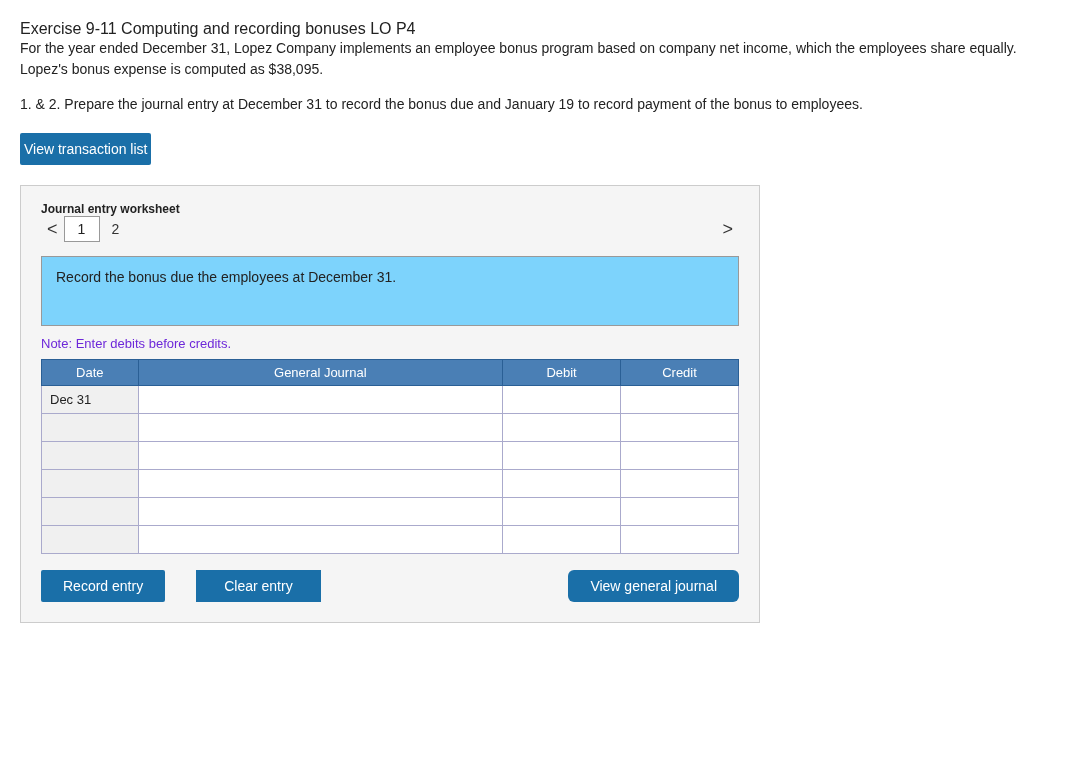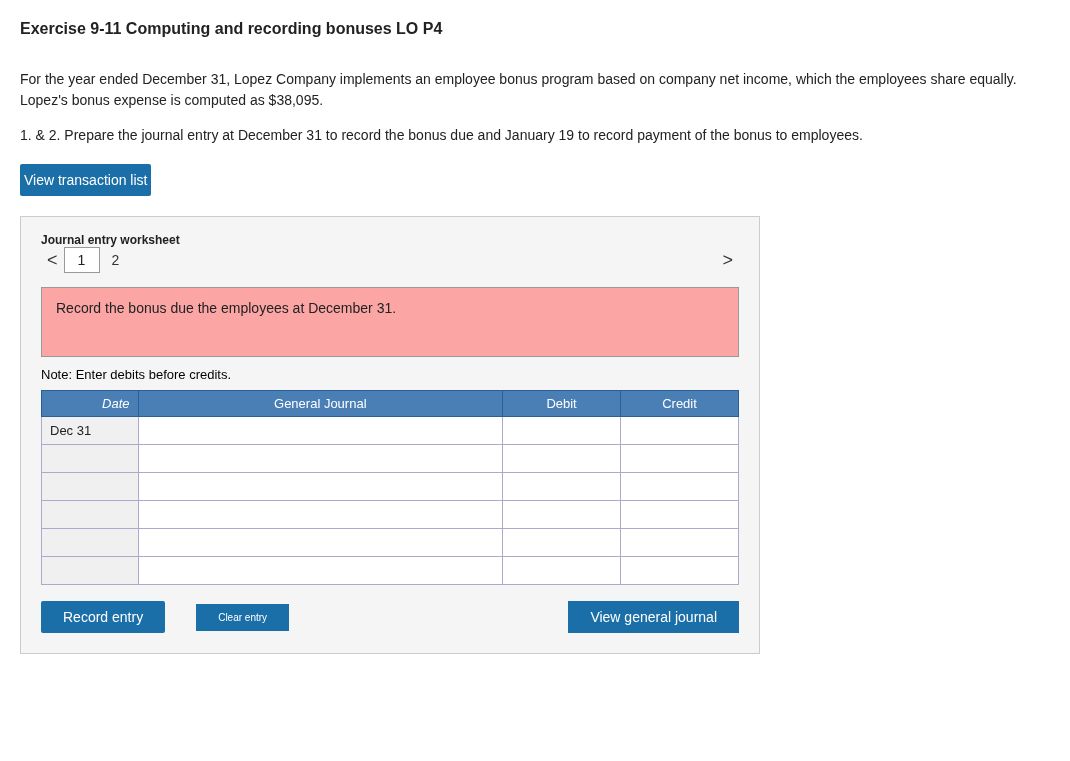--- a/index.html
+++ b/index.html
@@ -6,22 +6,22 @@
     body {
       font-family: Arial, sans-serif;
       font-size: 14px;
       color: #222;
       background: #fff;
       padding: 20px;
       width: 1070px;
     }
     .page-title {
       font-size: 16px;
-      font-weight: bold;
-      margin-bottom: 31px;
+      font-weight: normal;
+      margin-bottom: 0;
     }
     .intro-text {
       margin-bottom: 14px;
       line-height: 1.5;
     }
     .instruction-text {
       margin-bottom: 18px;
       line-height: 1.5;
     }
     .btn-view-transaction {
@@ -71,51 +71,50 @@
       border: none;
       padding: 4px 12px;
       font-size: 14px;
       cursor: pointer;
       color: #333;
     }
     .chevron-right {
       margin-left: auto;
     }
     .instruction-box {
-      background: #fca5a5;
+      background: #7dd3fc;
       border: 1px solid #999;
       padding: 12px 14px;
       margin-bottom: 10px;
       min-height: 70px;
       font-size: 14px;
       color: #222;
     }
     .note-text {
-      color: #000000;
+      color: #6d28d9;
       font-size: 13px;
       margin-bottom: 8px;
     }
     .journal-table {
       width: 100%;
       border-collapse: collapse;
       margin-bottom: 16px;
     }
     .journal-table thead tr th {
       background-color: #4a7fb5;
       color: #fff;
       border: 1px solid #2a5f95;
       padding: 5px 8px;
       font-size: 13px;
       font-weight: normal;
       text-align: center;
     }
     .journal-table thead tr th:first-child {
-      text-align: right;
+      text-align: center;
       width: 90px;
-      font-style: italic;
     }
     .journal-table thead tr th:nth-child(2) {
       text-align: center;
       width: 340px;
     }
     .journal-table thead tr th:nth-child(3),
     .journal-table thead tr th:nth-child(4) {
       width: 110px;
     }
     .journal-table tbody tr td {
@@ -151,33 +150,33 @@
       border: none;
       padding: 8px 22px;
       font-size: 14px;
       cursor: pointer;
       border-radius: 2px;
     }
     .btn-clear {
       background-color: #1a6fa8;
       color: #fff;
       border: none;
+      padding: 8px 28px;
+      font-size: 14px;
+      cursor: pointer;
+      border-radius: 0;
+    }
+    .btn-view-journal {
+      background-color: #1a6fa8;
+      color: #fff;
+      border: none;
       padding: 8px 22px;
-      font-size: 10px;
-      cursor: pointer;
-      border-radius: 0;
-    }
-    .btn-view-journal {
-      background-color: #1a6fa8;
-      color: #fff;
-      border: none;
-      padding: 8px 22px;
-      font-size: 14px;
-      cursor: pointer;
-      border-radius: 0;
+      font-size: 14px;
+      cursor: pointer;
+      border-radius: 6px;
       margin-left: auto;
     }
   </style>
 </head>
 <body>
 
 
 
 <div class="page-title">Exercise 9-11 Computing and recording bonuses LO P4</div>
 

